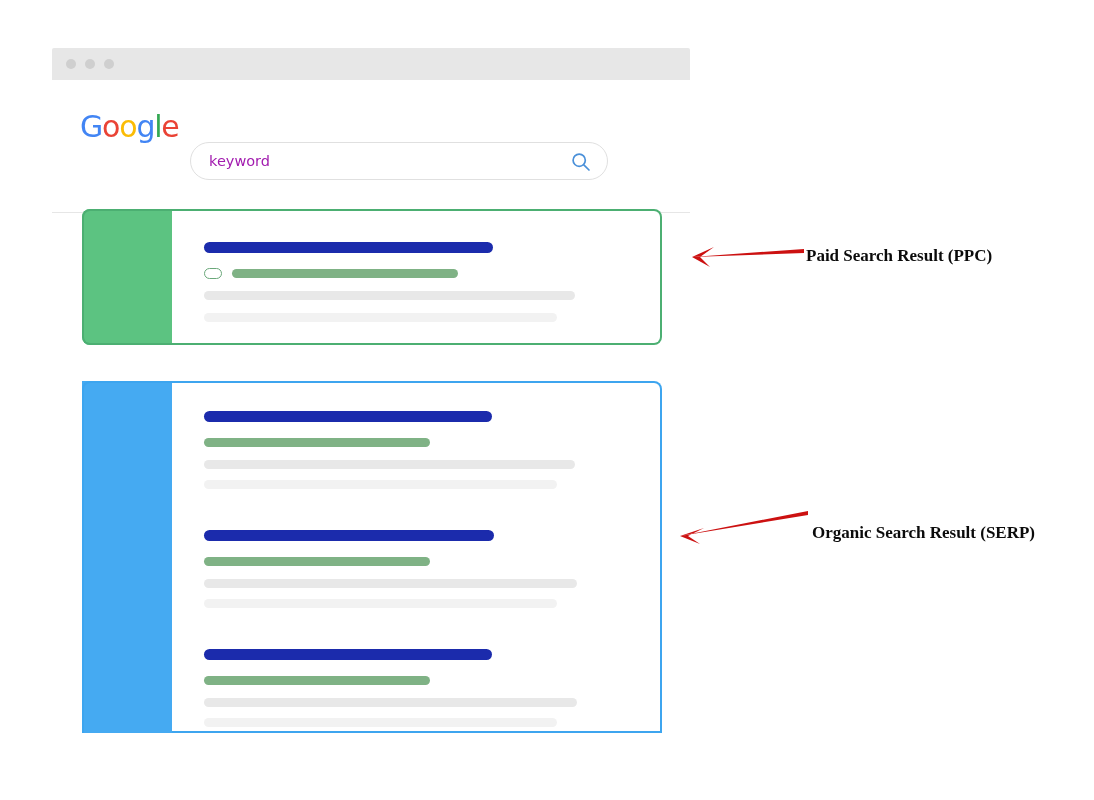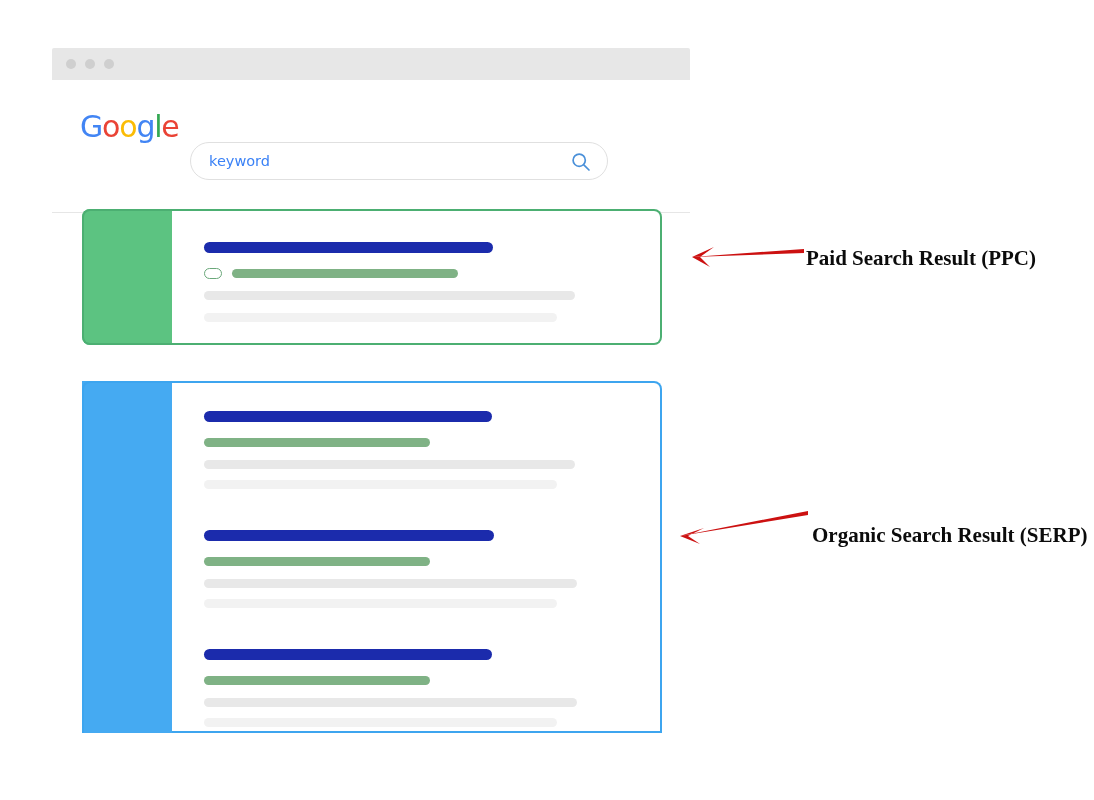--- a/index.html
+++ b/index.html
@@ -76,21 +76,21 @@
     box-sizing: border-box;
     border: 1px solid #e0e0e0;
     border-radius: 20px;
     background: #ffffff;
   }
   #search-input-text {
     position: absolute;
     left: 18px;
     top: 10px;
     font-size: 14.5px;
-    color: #3b82f6;
+    color: #a21caf;
     font-family: "DejaVu Sans", sans-serif;
   }
   #search-icon {
     position: absolute;
     right: 16px;
     top: 9px;
     width: 20px;
     height: 20px;
   }
 
@@ -198,21 +198,21 @@
     border: 1.5px solid #6aa87a;
     border-radius: 6px;
     background: transparent;
   }
 
   
   .annotation {
     position: absolute;
     font-family: "Liberation Serif", serif;
     font-weight: bold;
-    font-size: 21px;
+    font-size: 17px;
     color: #0b0b0b;
     white-space: nowrap;
   }
   #annotation-paid-label    { left: 806px; top: 246px; }
   #annotation-organic-label { left: 812px; top: 523px; }
 
   .annotation-arrow {
     position: absolute;
   }
   #annotation-paid-arrow    { left: 670px; top: 240px; }

